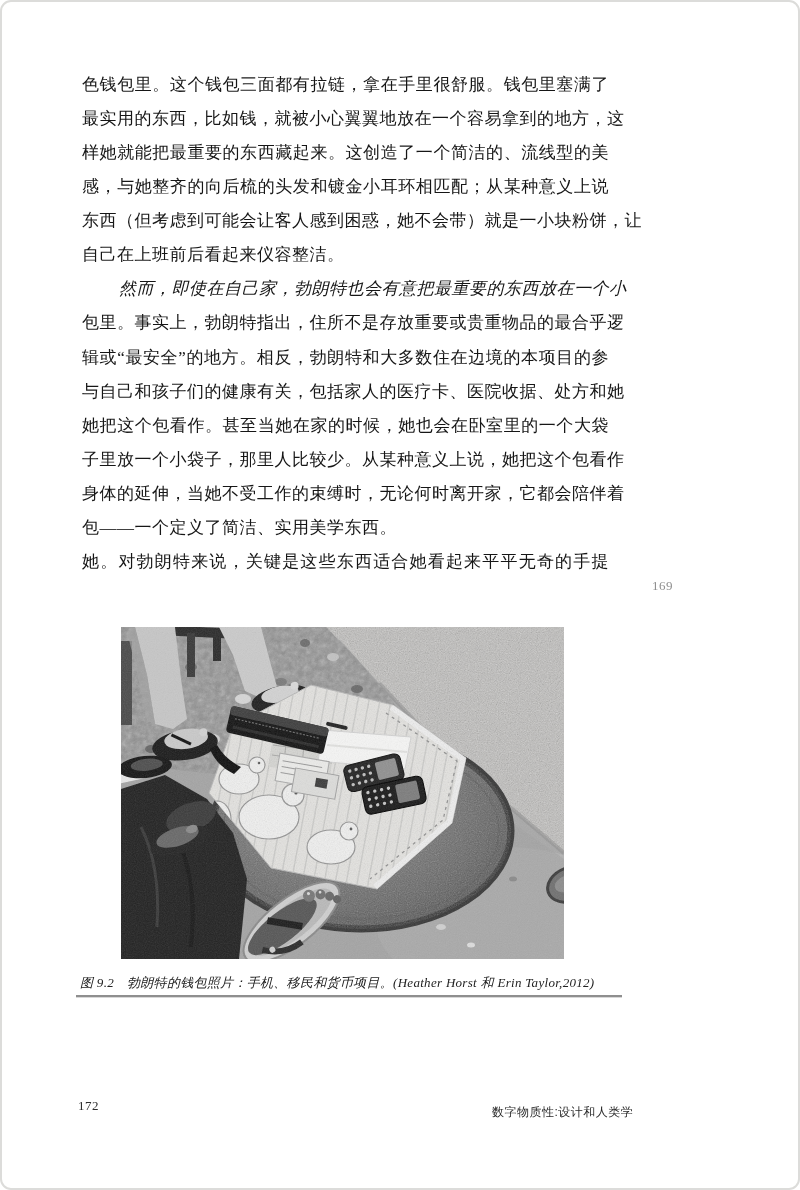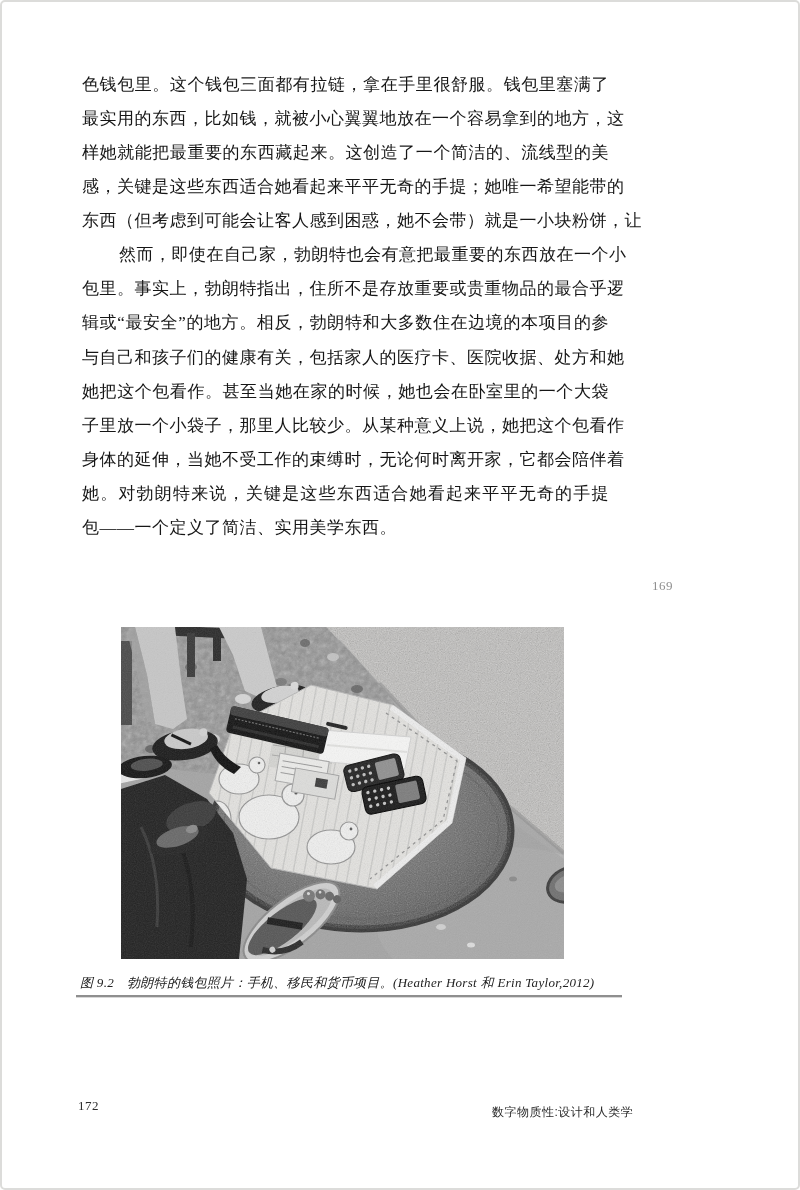--- a/index.html
+++ b/index.html
@@ -1,37 +1,37 @@
 <!DOCTYPE html>
 <html lang="zh"><head>
 <meta charset="utf-8">
 <style>
   html,body{margin:0;padding:0;background:#ffffff;}
   .page{
     position:relative;
     width:800px;height:1190px;
     background:#ffffff;
     border:2px solid #dcdcda;
-    border-radius:5px;
+    border-radius:11px;
     box-sizing:border-box;
     overflow:hidden;
     font-family:"Liberation Serif","DejaVu Serif",serif;
     color:#161616;
   }
   .body-text{
     position:absolute;left:80px;top:66px;width:527px;
   }
   .line{
     height:34.07px;line-height:34.07px;
     font-size:17px;letter-spacing:.5px;
     text-align:justify;text-align-last:justify;
     white-space:nowrap;
   }
   .line.para-end{text-align-last:left;}
-  .line.indent{padding-left:37px;}
+  .line.indent{padding-left:37px;font-style:italic;}
   .margin-num{
     position:absolute;left:650px;top:576px;
     font-family:Liberation Serif, serif;
     font-size:13px;color:#8f8f8f;letter-spacing:.5px;
   }
   .figure{position:absolute;left:0;top:0;margin:0;}
   .photo{
     position:absolute;left:119px;top:625px;width:443px;height:332px;
     overflow:hidden;background:#a8a8a8;
   }
@@ -58,31 +58,32 @@
 </style>
 </head>
 <body>
 
 <div class="page">
 
   <div class="body-text">
     <div class="line">色钱包里。这个钱包三面都有拉链，拿在手里很舒服。钱包里塞满了</div>
     <div class="line">最实用的东西，比如钱，就被小心翼翼地放在一个容易拿到的地方，这</div>
     <div class="line">样她就能把最重要的东西藏起来。这创造了一个简洁的、流线型的美</div>
-    <div class="line">感，关键是这些东西适合她看起来平平无奇的手提；她唯一希望能带的</div>
+    <div class="line">感，与她整齐的向后梳的头发和镀金小耳环相匹配；从某种意义上说</div>
     <div class="line">东西（但考虑到可能会让客人感到困惑，她不会带）就是一小块粉饼，让</div>
+    <div class="line para-end">自己在上班前后看起来仪容整洁。</div>
     <div class="line indent">然而，即使在自己家，勃朗特也会有意把最重要的东西放在一个小</div>
     <div class="line">包里。事实上，勃朗特指出，住所不是存放重要或贵重物品的最合乎逻</div>
     <div class="line">辑或“最安全”的地方。相反，勃朗特和大多数住在边境的本项目的参</div>
     <div class="line">与自己和孩子们的健康有关，包括家人的医疗卡、医院收据、处方和她</div>
     <div class="line">她把这个包看作。甚至当她在家的时候，她也会在卧室里的一个大袋</div>
     <div class="line">子里放一个小袋子，那里人比较少。从某种意义上说，她把这个包看作</div>
     <div class="line">身体的延伸，当她不受工作的束缚时，无论何时离开家，它都会陪伴着</div>
+    <div class="line para-end">包——一个定义了简洁、实用美学东西。</div>
     <div class="line">她。对勃朗特来说，关键是这些东西适合她看起来平平无奇的手提</div>
-    <div class="line para-end">包——一个定义了简洁、实用美学东西。</div>
   </div>
 
   <div class="margin-num">169</div>
 
   <figure class="figure">
     <div class="photo" title="黑白照片：院中圆形金属桶上铺着鸭子图案毛巾，上面放着长条黑色钱包、证件、纸巾和两部手机，周围是碎石地面与穿拖鞋的脚">
       <svg viewBox="0 0 443 332" preserveAspectRatio="none">
         <defs>
           <filter id="fgrain" x="0" y="0" width="100%" height="100%">
             <feTurbulence type="fractalNoise" baseFrequency="0.9" numOctaves="2" stitchTiles="stitch"></feTurbulence>

